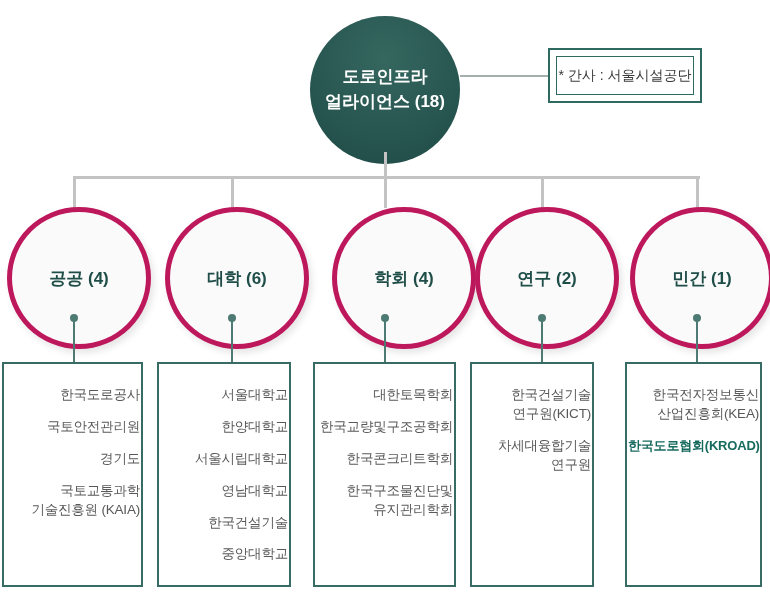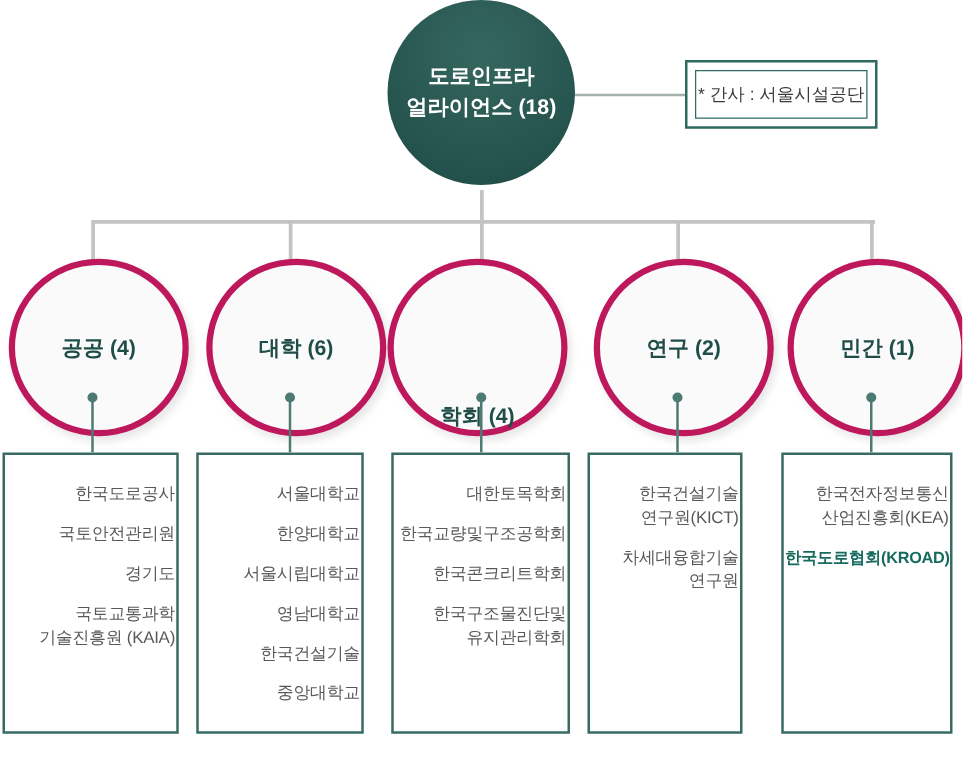--- a/index.html
+++ b/index.html
@@ -1,21 +1,21 @@
 <!DOCTYPE html>
 <html><head>
 <meta charset="utf-8">
 <style>
   html,body{margin:0;padding:0;background:#ffffff;}
   body{font-family:"Liberation Sans","DejaVu Sans",sans-serif;}
   .stage{position:relative;width:770px;height:608px;background:#ffffff;overflow:hidden;}
 
   
   .root-circle{
-    position:absolute;left:310px;top:0;width:150px;height:148px;border-radius:50%;
+    position:absolute;left:310px;top:16px;width:150px;height:148px;border-radius:50%;
     background:radial-gradient(circle at 50% 28%, #35675f 0%, #2a5953 48%, #1e4a44 100%);
     display:flex;align-items:center;justify-content:center;text-align:center;
     color:#ffffff;font-size:17px;font-weight:bold;line-height:1.45;white-space:pre-line;
   }
 
   
   .note-box{
     position:absolute;left:548px;top:48px;width:154px;height:55px;box-sizing:border-box;
     border:2px solid #2e6a60;background:#ffffff;padding:6px;
   }
@@ -33,21 +33,21 @@
   .stub{top:178px;width:3px;height:30px;}
   .stub-0{left:73px;} .stub-1{left:231px;} .stub-2{left:384px;} .stub-3{left:541px;} .stub-4{left:696px;}
 
   
   .cat-circle{
     position:absolute;top:207px;width:134px;height:132px;border-radius:50%;
     background:#fafafa;border:5px solid #be185d;
     box-shadow:3px 4px 7px rgba(0,0,0,0.10);
     display:flex;align-items:center;justify-content:center;
   }
-  .cat-0{left:7px;} .cat-1{left:165px;} .cat-2{left:310px;align-items:flex-end;} .cat-3{left:475px;} .cat-4{left:630px;}
+  .cat-0{left:7px;} .cat-1{left:165px;} .cat-2{left:332px;} .cat-3{left:475px;} .cat-4{left:630px;}
   .cat-label{color:#1f4e48;font-size:17px;font-weight:bold;white-space:nowrap;}
   .dot{position:absolute;top:314px;width:8px;height:8px;border-radius:50%;background:#4d7a73;}
   .dot-0{left:70px;} .dot-1{left:228px;} .dot-2{left:381px;} .dot-3{left:538px;} .dot-4{left:693px;}
   .drop{position:absolute;top:320px;width:2px;height:42px;background:#4d7a73;}
   .drop-0{left:73px;} .drop-1{left:231px;} .drop-2{left:384px;} .drop-3{left:541px;} .drop-4{left:696px;}
 
   
   .member-box{
     position:absolute;top:362px;height:225px;box-sizing:border-box;
     border:2px solid #376b63;background:#ffffff;

